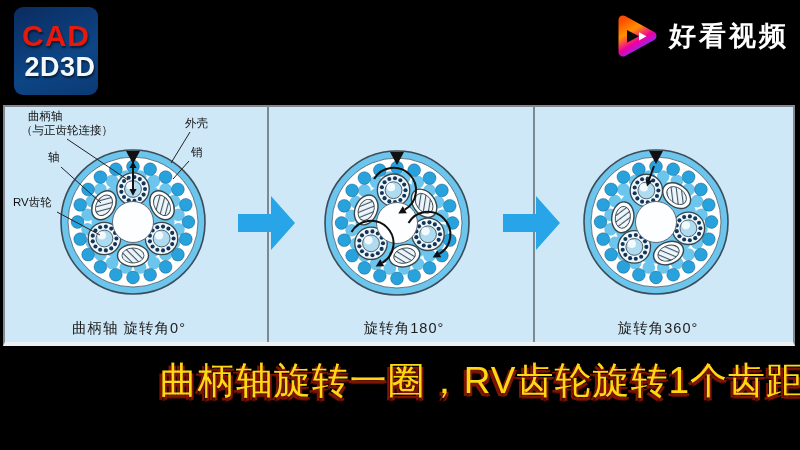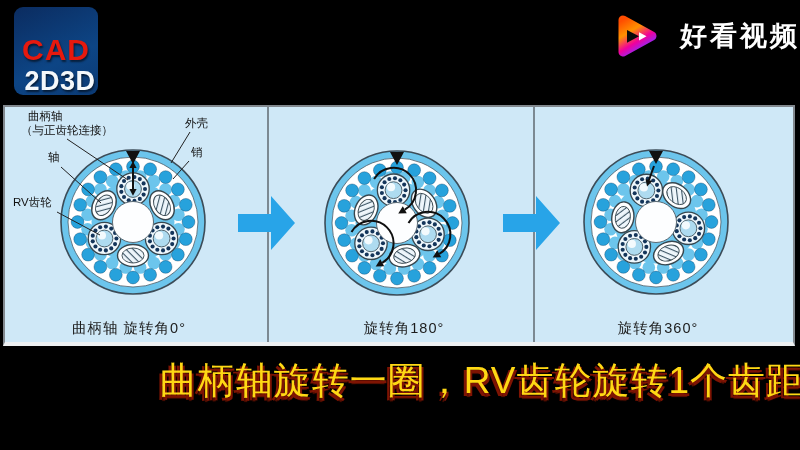--- a/index.html
+++ b/index.html
@@ -1,25 +1,25 @@
 <!DOCTYPE html>
 <html><head>
 <meta charset="utf-8">
 <style>
   html,body{margin:0;padding:0;background:#000;}
   .stage{position:relative;width:800px;height:450px;background:#000;overflow:hidden;
          font-family:"Liberation Sans",sans-serif;}
   .cad-badge{position:absolute;left:14px;top:7px;width:84px;height:88px;border-radius:9px;
          background:linear-gradient(155deg,#0b2c60 0%,#0d4585 60%,#0b3a74 100%);
-         display:flex;flex-direction:column;align-items:center;justify-content:flex-end;gap:3px;}
+         display:flex;flex-direction:column;align-items:center;justify-content:center;gap:3px;}
   .cad-line1{color:#e6190e;font-weight:800;font-size:30px;letter-spacing:1px;line-height:1;
          text-shadow:1px 2px 2px rgba(0,0,0,.55);}
   .cad-line2{color:#f4f8fb;font-weight:800;font-size:27px;letter-spacing:.5px;line-height:1;
          text-shadow:1px 2px 2px rgba(0,0,0,.55);margin-left:8px;}
-  .haokan{position:absolute;left:610px;top:11px;display:flex;align-items:center;gap:18px;text-align:center;}
+  .haokan{position:absolute;left:610px;top:11px;display:flex;align-items:center;gap:7px;text-align:center;}
   .haokan-label{color:#ffffff;font-size:27px;font-weight:700;letter-spacing:3px;}
   .panel-area{position:absolute;left:3px;top:105px;width:792px;height:241px;box-sizing:border-box;
          border:2px solid #82888e;border-bottom:4px solid #edf0f2;background:#cfe8f7;}
   .panel-area svg{display:block;width:788px;height:235px;}
   .subtitle{position:absolute;left:4px;top:356px;width:100%;text-align:right;
          font-size:37px;font-weight:400;color:#ffd814;letter-spacing:1px;white-space:nowrap;
          text-shadow:-3px 3px 0 #7e1403,2px 3px 0 #7e1403,0 4px 1px #5f1002;}
 </style>
 </head>
 <body>

